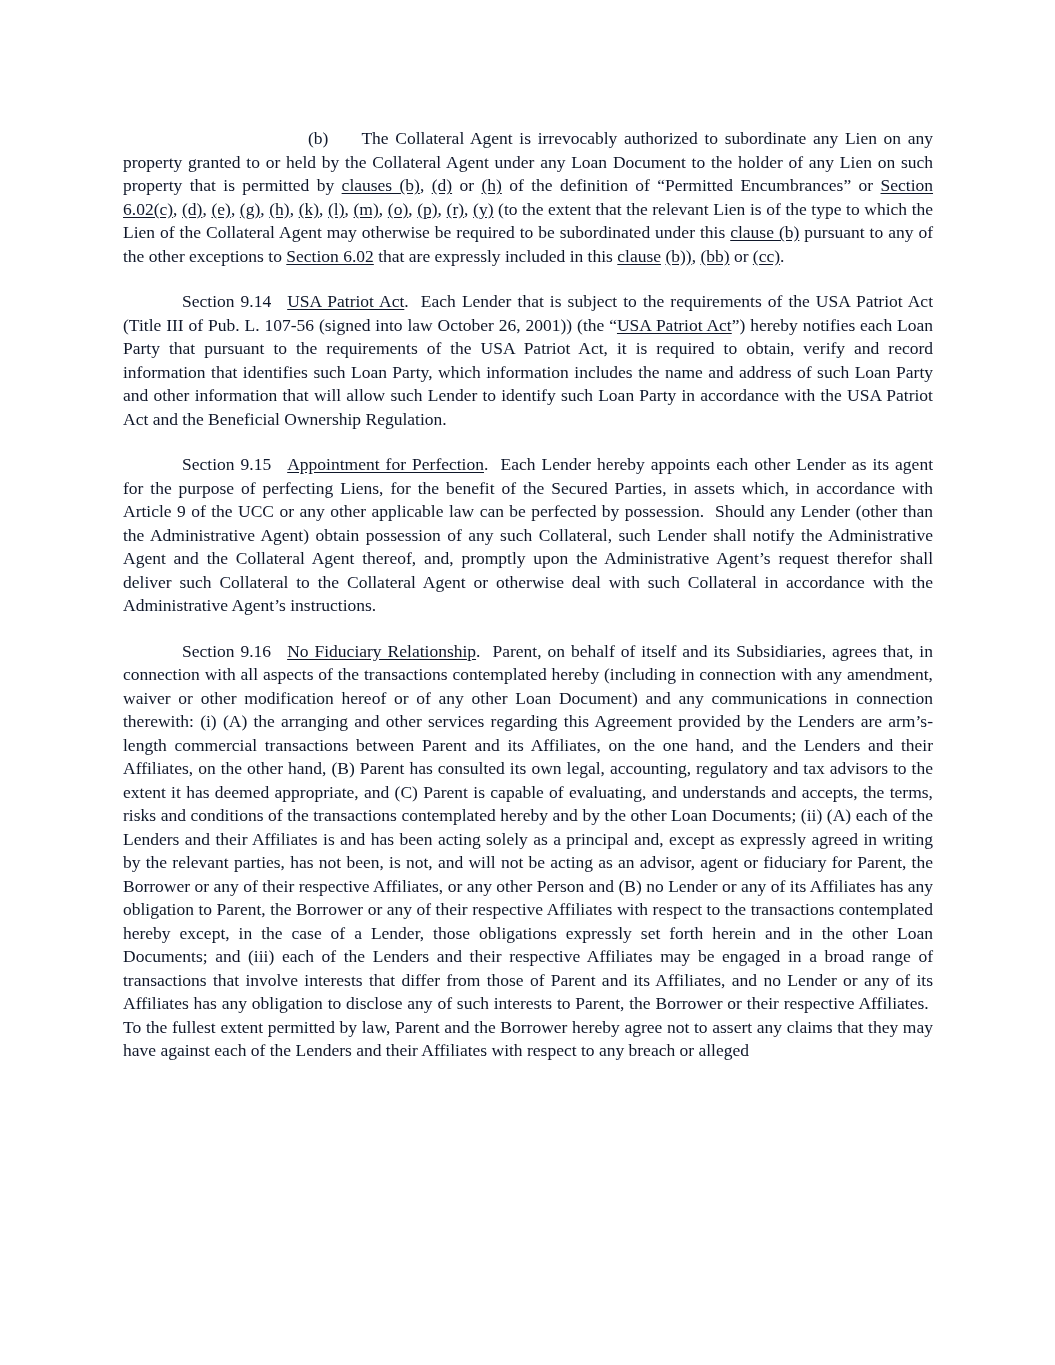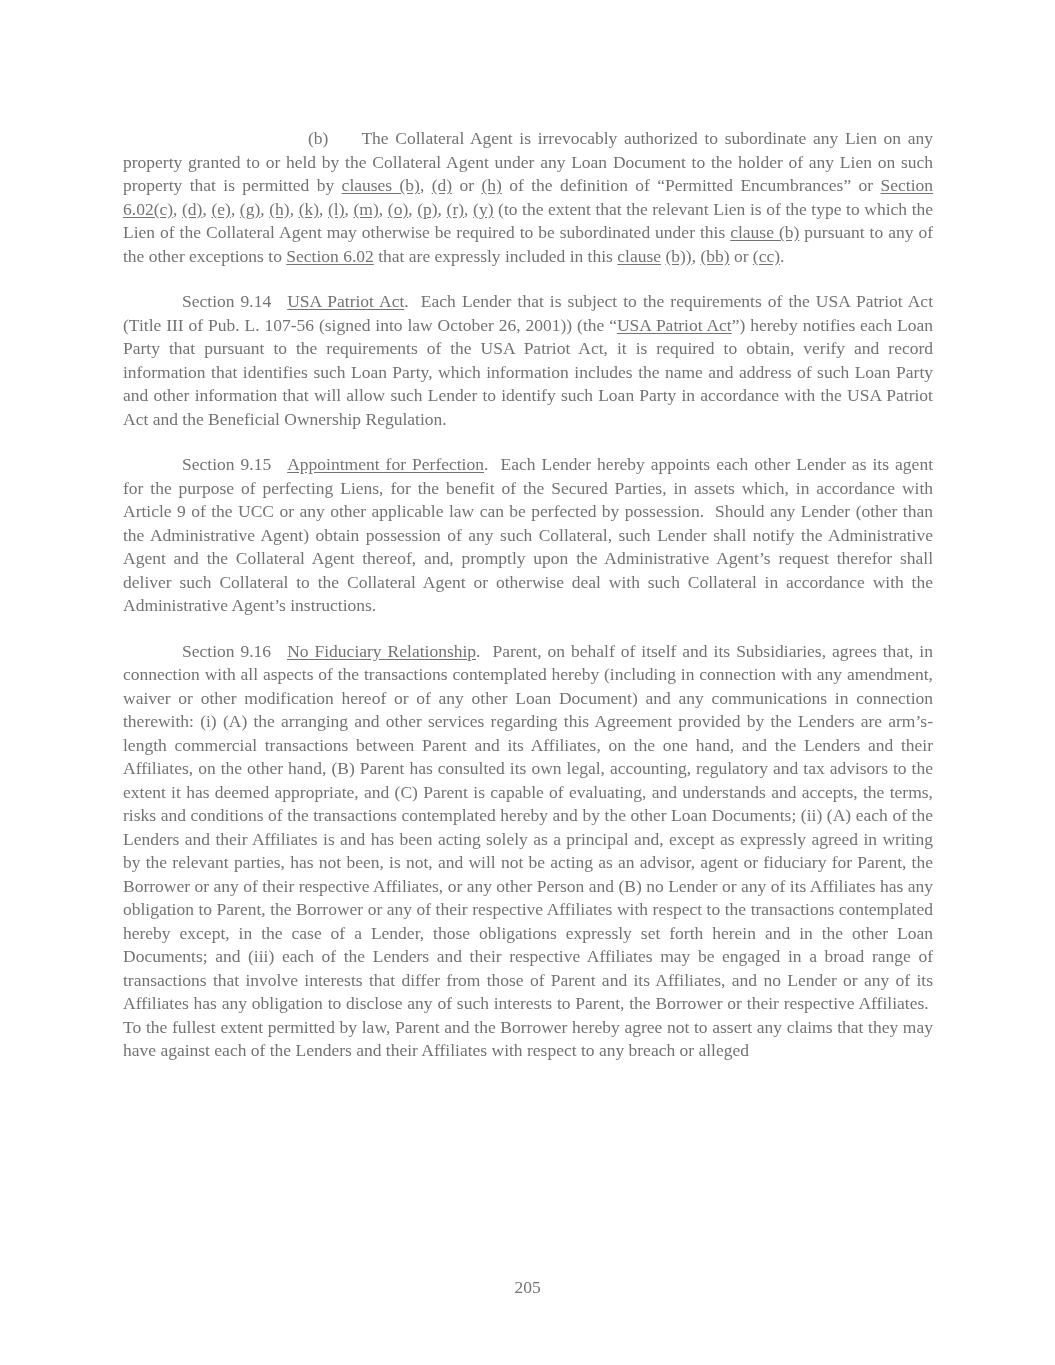--- a/index.html
+++ b/index.html
@@ -3,21 +3,21 @@
 <meta charset="utf-8">
 <style>
   html, body { margin: 0; padding: 0; background: #e8e8e8; }
   .page {
     position: relative;
     width: 1055px;
     height: 1365px;
     margin: 0 auto;
     background: #ffffff;
     font-family: "Liberation Serif", serif;
-    color: #737373;
+    color: #0f172a;
     overflow: hidden;
   }
   .content {
     position: absolute;
     left: 123px;
     top: 127px;
     width: 810px;
     font-size: 17.5px;
     line-height: 23.5px;
     text-align: justify;
@@ -42,16 +42,13 @@
 </head>
 <body>
 
 <div class="page">
   <div class="content">
       <p class="indent-deep"><span>(b)</span><span class="tab"></span><span>The Collateral Agent is irrevocably authorized to subordinate any Lien on any property granted to or held by the Collateral Agent under any Loan Document to the holder of any Lien on such property that is permitted by </span><span class="u">clauses (b)</span><span>, </span><span class="u">(d)</span><span> or </span><span class="u">(h)</span><span> of the definition of “Permitted Encumbrances” or </span><span class="u">Section 6.02(c)</span><span>, </span><span class="u">(d)</span><span>, </span><span class="u">(e)</span><span>, </span><span class="u">(g)</span><span>, </span><span class="u">(h)</span><span>, </span><span class="u">(k)</span><span>, </span><span class="u">(l)</span><span>, </span><span class="u">(m)</span><span>, </span><span class="u">(o)</span><span>, </span><span class="u">(p)</span><span>, </span><span class="u">(r)</span><span>, </span><span class="u">(y)</span><span> (to the extent that the relevant Lien is of the type to which the Lien of the Collateral Agent may otherwise be required to be subordinated under this </span><span class="u">clause (b)</span><span> pursuant to any of the other exceptions to </span><span class="u">Section 6.02</span><span> that are expressly included in this </span><span class="u">clause</span><span> </span><span class="u">(b))</span><span>, </span><span class="u">(bb)</span><span> or </span><span class="u">(cc)</span><span>.</span></p>
       <p class="indent-section"><span>Section 9.14</span><span class="tab"></span><span class="u">USA Patriot Act</span><span>.&nbsp; Each Lender that is subject to the requirements of the USA Patriot Act (Title III of Pub. L. 107-56 (signed into law October 26, 2001)) (the “</span><span class="u">USA Patriot Act</span><span>”) hereby notifies each Loan Party that pursuant to the requirements of the USA Patriot Act, it is required to obtain, verify and record information that identifies such Loan Party, which information includes the name and address of such Loan Party and other information that will allow such Lender to identify such Loan Party in accordance with the USA Patriot Act and the Beneficial Ownership Regulation.</span></p>
       <p class="indent-section"><span>Section 9.15</span><span class="tab"></span><span class="u">Appointment for Perfection</span><span>.&nbsp; Each Lender hereby appoints each other Lender as its agent for the purpose of perfecting Liens, for the benefit of the Secured Parties, in assets which, in accordance with Article 9 of the UCC or any other applicable law can be perfected by possession.&nbsp; Should any Lender (other than the Administrative Agent) obtain possession of any such Collateral, such Lender shall notify the Administrative Agent and the Collateral Agent thereof, and, promptly upon the Administrative Agent’s request therefor shall deliver such Collateral to the Collateral Agent or otherwise deal with such Collateral in accordance with the Administrative Agent’s instructions.</span></p>
       <p class="indent-section"><span>Section 9.16</span><span class="tab"></span><span class="u">No Fiduciary Relationship</span><span>.&nbsp; Parent, on behalf of itself and its Subsidiaries, agrees that, in connection with all aspects of the transactions contemplated hereby (including in connection with any amendment, waiver or other modification hereof or of any other Loan Document) and any communications in connection therewith: (i) (A) the arranging and other services regarding this Agreement provided by the Lenders are arm’s-length commercial transactions between Parent and its Affiliates, on the one hand, and the Lenders and their Affiliates, on the other hand, (B) Parent has consulted its own legal, accounting, regulatory and tax advisors to the extent it has deemed appropriate, and (C) Parent is capable of evaluating, and understands and accepts, the terms, risks and conditions of the transactions contemplated hereby and by the other Loan Documents; (ii) (A) each of the Lenders and their Affiliates is and has been acting solely as a principal and, except as expressly agreed in writing by the relevant parties, has not been, is not, and will not be acting as an advisor, agent or fiduciary for Parent, the Borrower or any of their respective Affiliates, or any other Person and (B) no Lender or any of its Affiliates has any obligation to Parent, the Borrower or any of their respective Affiliates with respect to the transactions contemplated hereby except, in the case of a Lender, those obligations expressly set forth herein and in the other Loan Documents; and (iii) each of the Lenders and their respective Affiliates may be engaged in a broad range of transactions that involve interests that differ from those of Parent and its Affiliates, and no Lender or any of its Affiliates has any obligation to disclose any of such interests to Parent, the Borrower or their respective Affiliates.&nbsp; To the fullest extent permitted by law, Parent and the Borrower hereby agree not to assert any claims that they may have against each of the Lenders and their Affiliates with respect to any breach or alleged</span></p>
     </div>
-  <div class="page-number">
-    <span>205</span>
-  </div>
 </div>
 
 </body></html>

